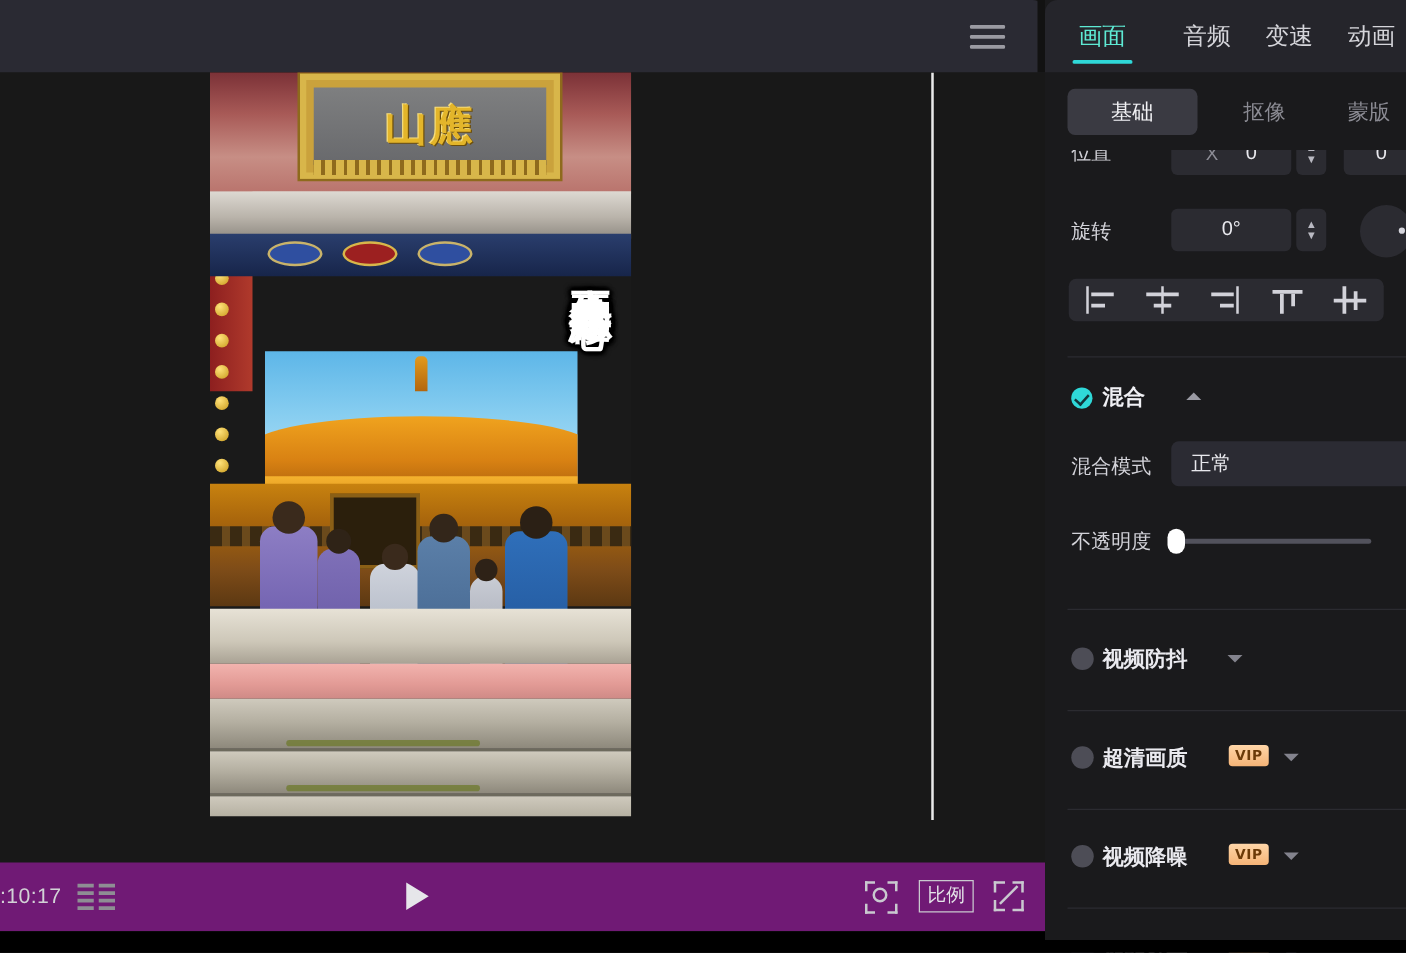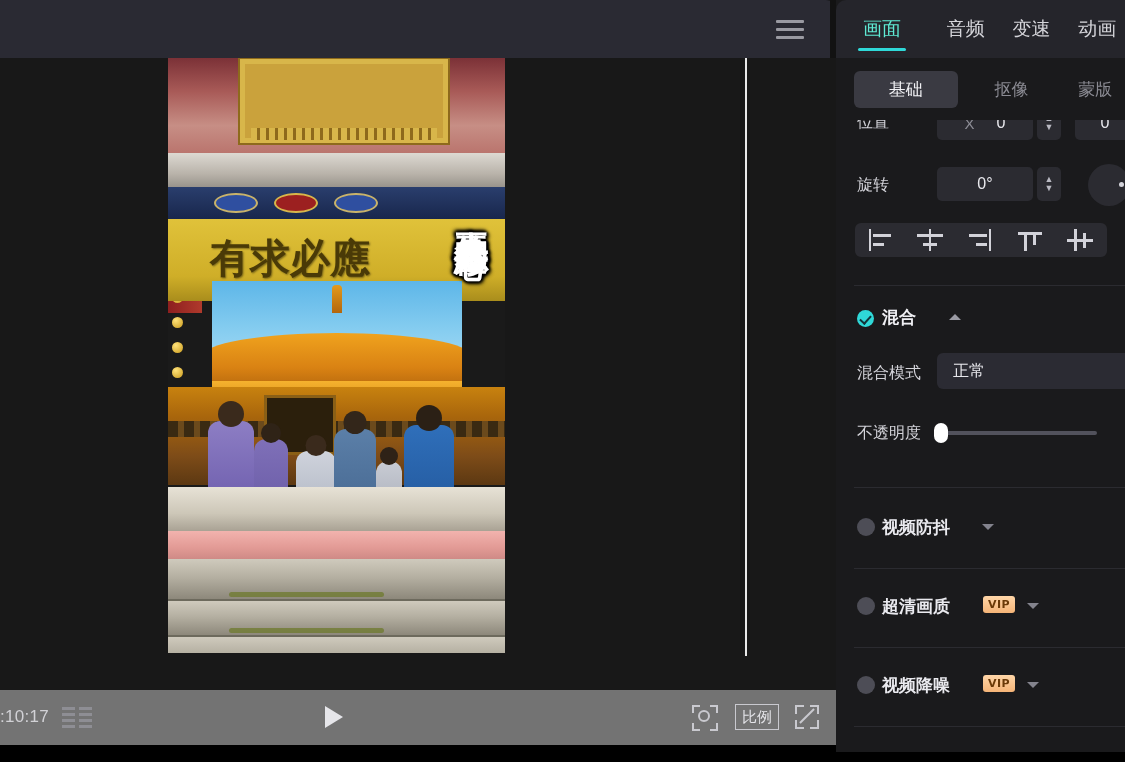--- a/index.html
+++ b/index.html
@@ -164,21 +164,21 @@
     color: #ffffff; font-size: 34px; font-weight: 700; line-height: 1.02;
     letter-spacing: 2px;
     text-shadow: 2px 0 3px #000, -2px 0 3px #000, 0 2px 3px #000, 0 -2px 3px #000,
                  2px 2px 4px #000, -2px -2px 4px #000;
     font-family: "DejaVu Sans","Liberation Sans", sans-serif;
   }
 
   
   #player-bar {
     position: absolute; left: 0; top: 690px; width: 836px; height: 55px;
-    background: #737373;
+    background: #701a75;
   }
   #timecode {
     position:absolute; left: 0px; top: 17px; color:#d2d2d6; font-size: 17px;
     letter-spacing: .3px;
   }
   #grid-icon {
     position:absolute; left: 62px; top: 17px; width: 30px; height: 22px;
     display:flex; gap: 4px; cursor:pointer;
   }
   #grid-icon span { width: 13px; display:flex; flex-direction:column; gap:3px; }
@@ -381,34 +381,34 @@
             <i></i>
             <i></i>
             <i></i>
             <i></i>
             <i></i>
             <i></i>
             <i></i>
         </div>
 
         <div class="plaque-outer">
+          <div class="plaque-inner">
+            <div class="plaque-text">山應</div>
+          </div>
           <div class="plaque-fret"></div>
         </div>
 
         <div class="eave-beam"></div>
 
         <div class="beam-band">
           <span class="medal m1"></span>
           <span class="medal m2"></span>
           <span class="medal m3"></span>
         </div>
 
-        <div class="yellow-board">
-          <div class="yt" style="left:42px">有求必應</div>
-        </div>
 
         <div class="inner-scene">
           <div class="spire"></div>
           <div class="inner-roof"></div>
           <div class="inner-roof2"></div>
         </div>
 
         <div class="mid-temple">
           <div class="rail"></div>
           <div class="darkdoor"></div>

